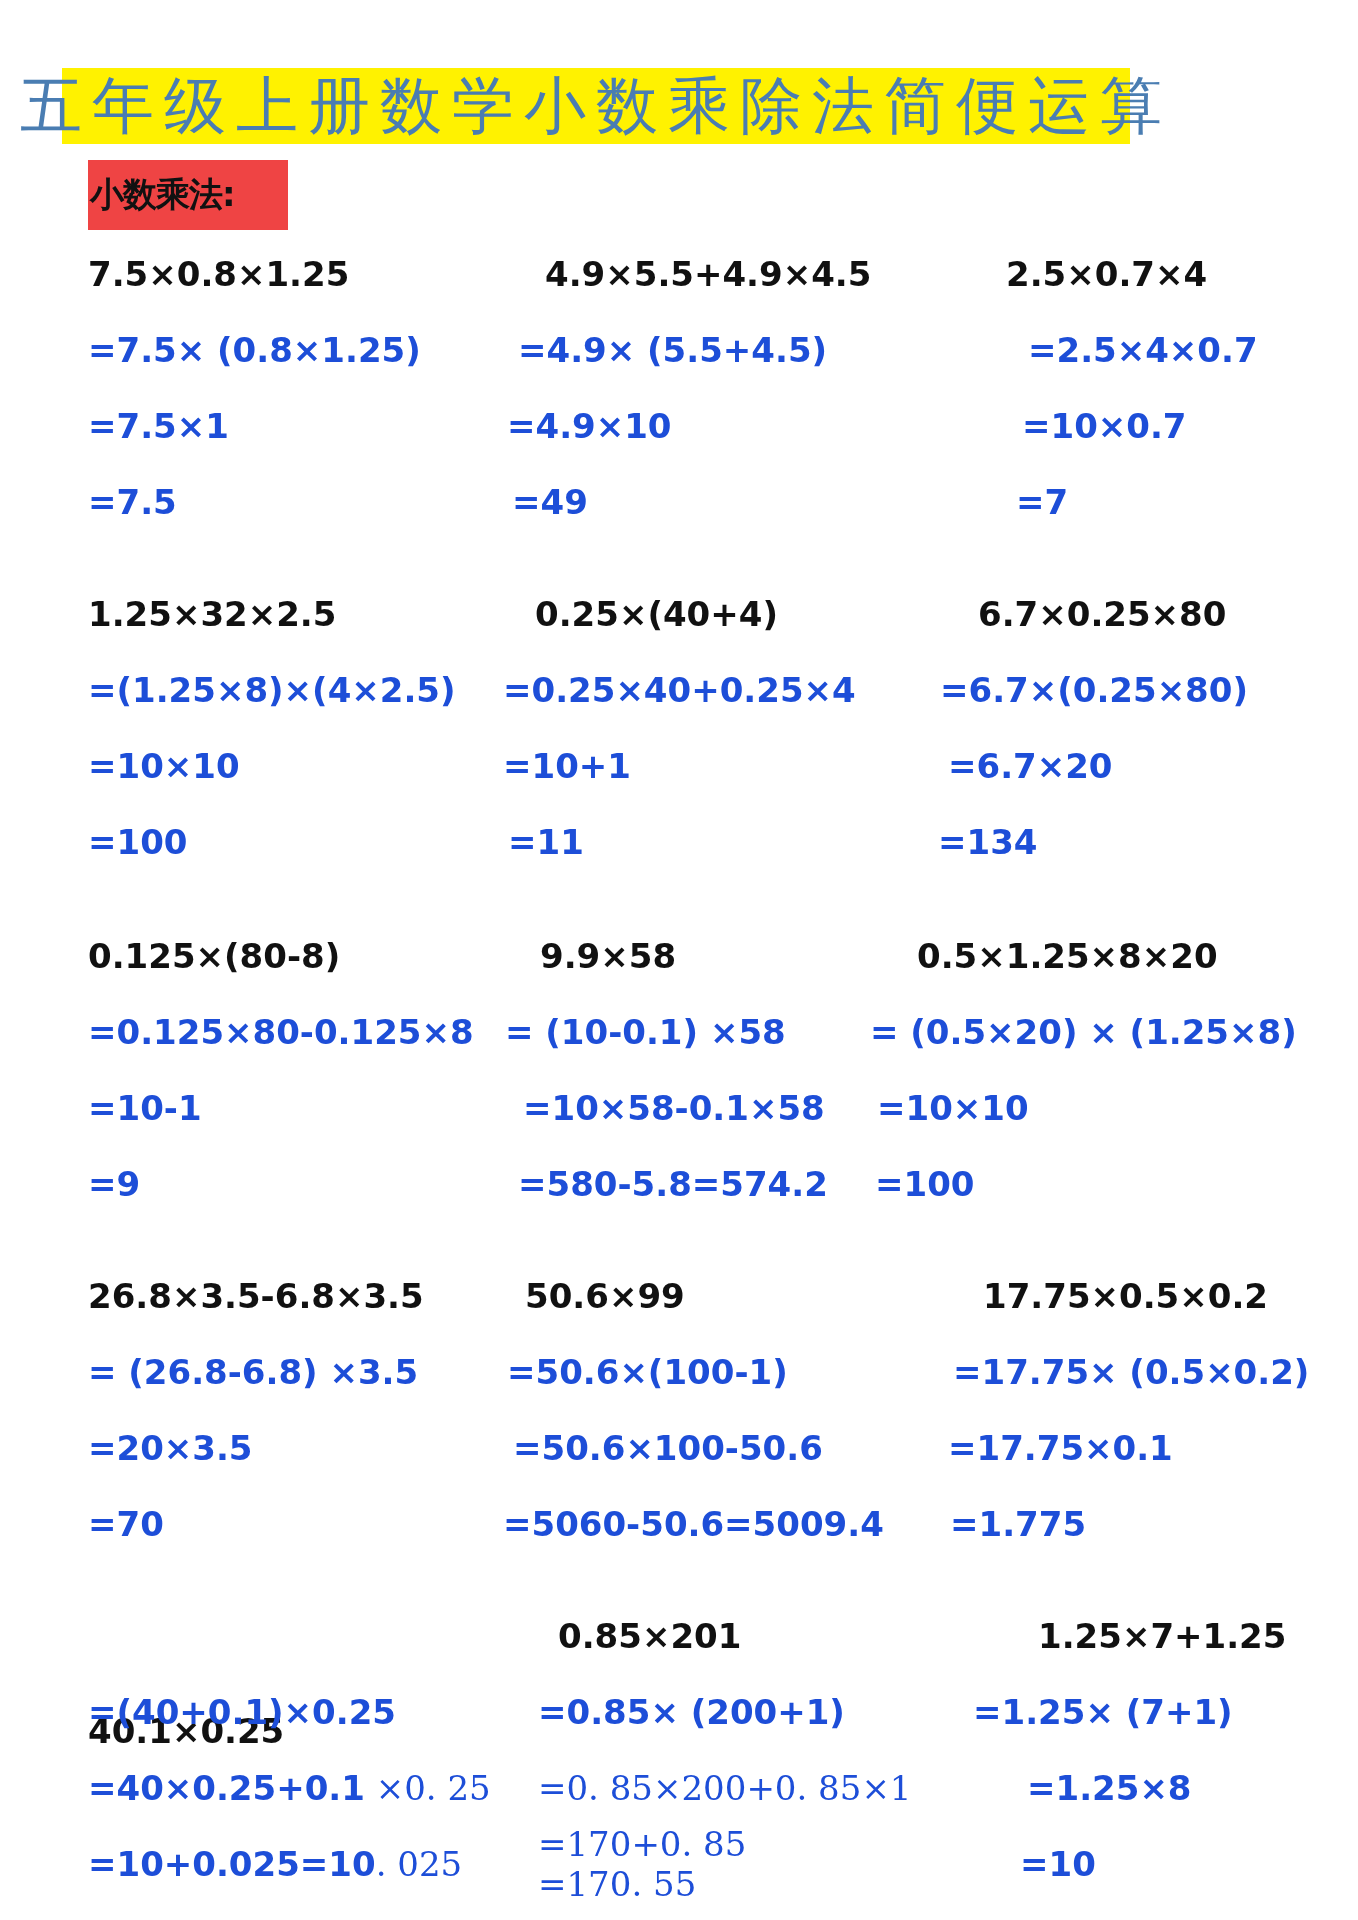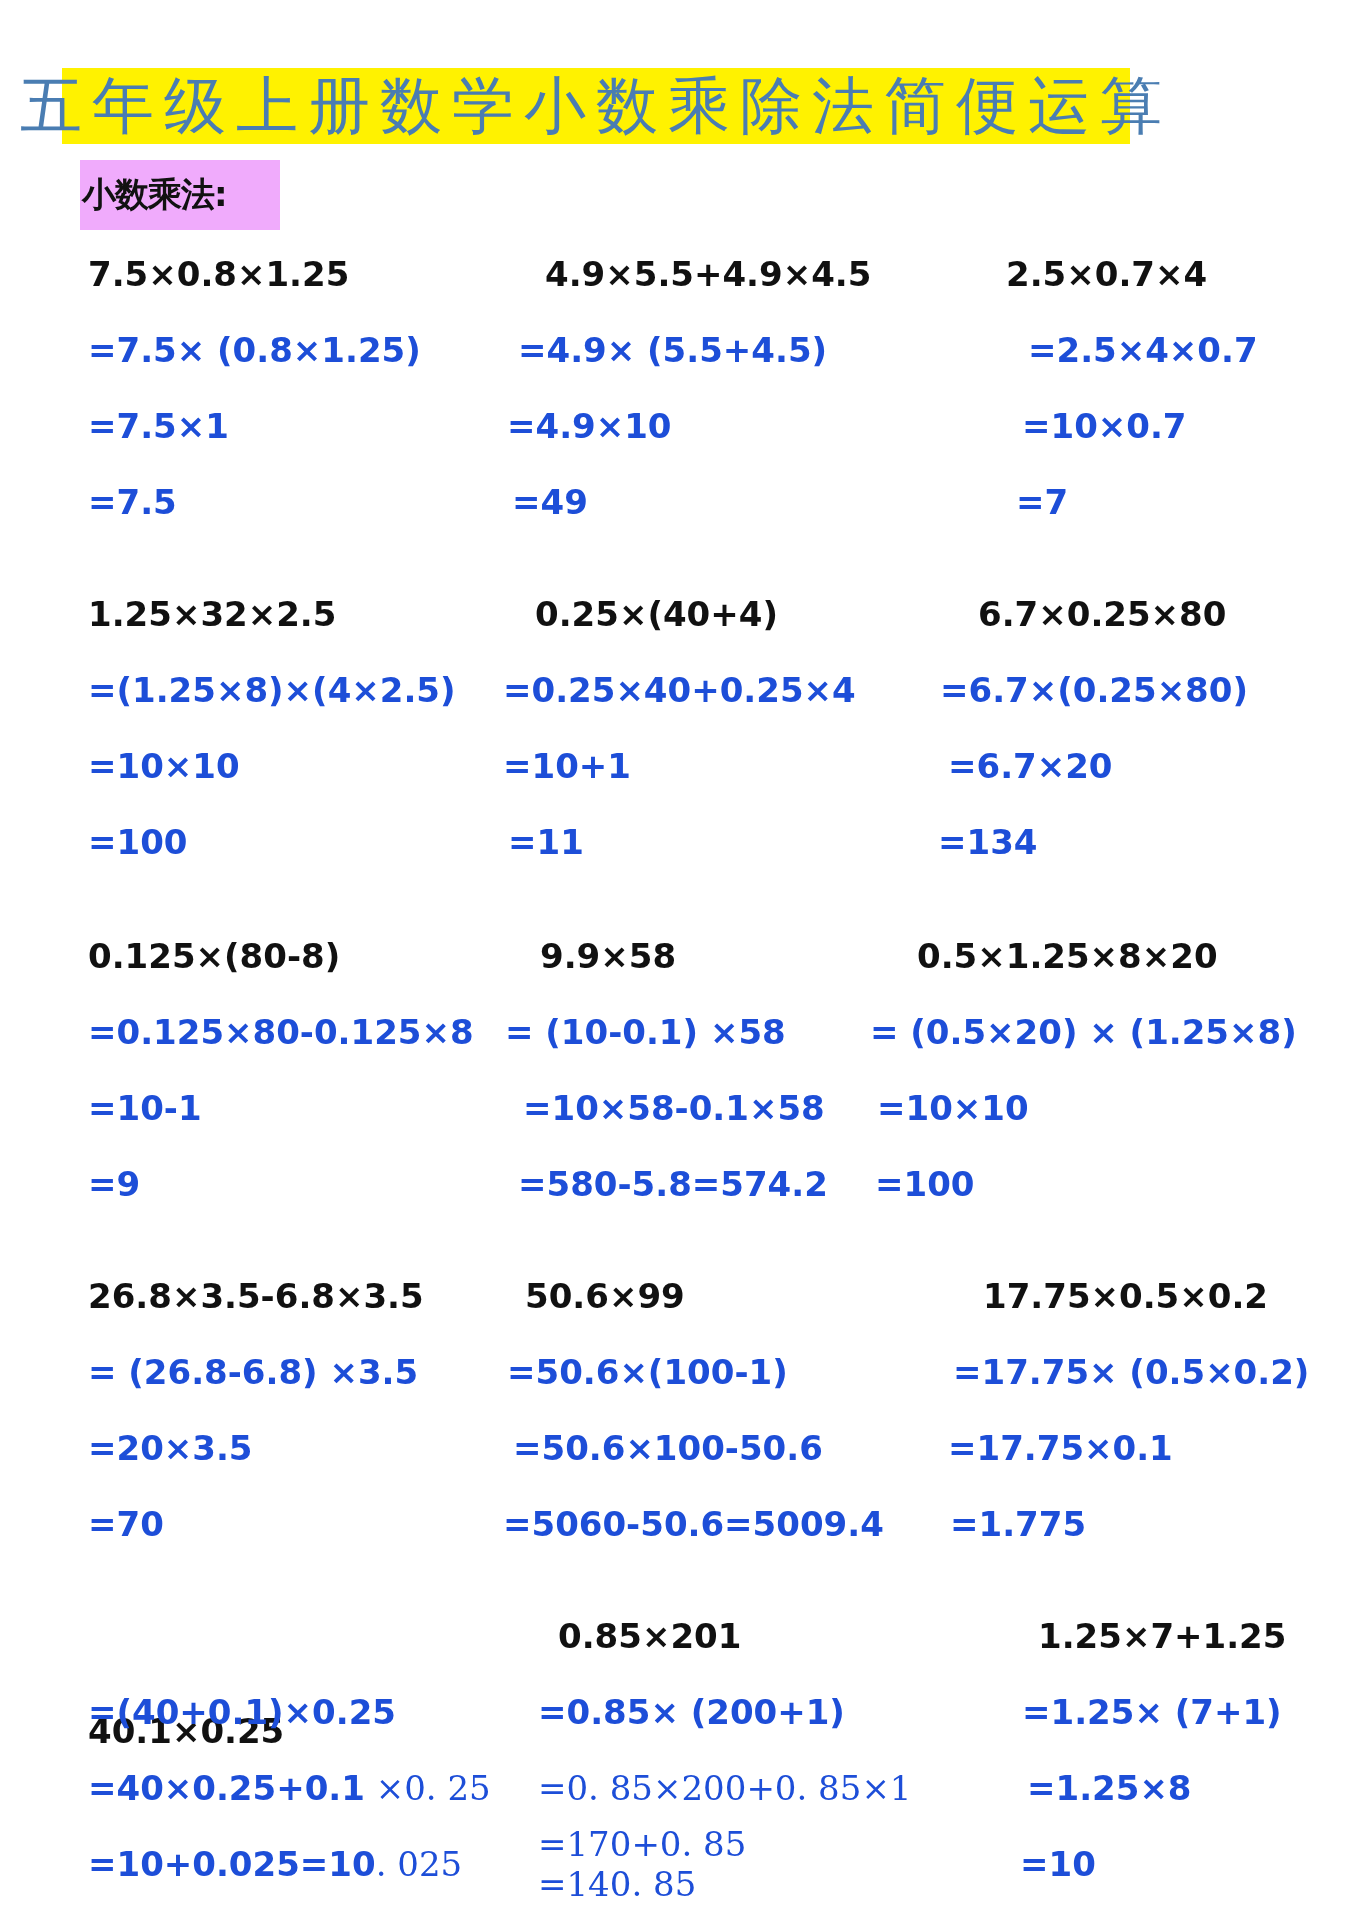--- a/index.html
+++ b/index.html
@@ -2,22 +2,22 @@
 <html><head>
   <meta charset="utf-8">
   <style>
     html, body { margin: 0; padding: 0; background: #ffffff; }
     body { width: 1358px; height: 1920px; position: relative; overflow: hidden;
            font-family: "DejaVu Sans", "Liberation Sans", sans-serif; }
     .title-bar { position: absolute; left: 62px; top: 68px; width: 1068px; height: 76px;
                  background: #fff200; display: flex; align-items: center; justify-content: center; }
     .title-text { font-family: "DejaVu Serif", "Liberation Serif", serif; font-size: 62px;
                   color: #4a7db2; letter-spacing: 10px; line-height: 1; white-space: nowrap; }
-    .section-tag { position: absolute; left: 80px; top: 160px; width: 200px; height: 70px;
-                   background: #f0abfc; display: flex; align-items: center; }
+    .section-tag { position: absolute; left: 88px; top: 160px; width: 200px; height: 70px;
+                   background: #ef4444; display: flex; align-items: center; }
     .section-tag span { font-family: "DejaVu Sans", sans-serif; font-weight: bold; font-size: 34px;
                         color: #111; padding-left: 2px; letter-spacing: -1px; }
     .problem { position: absolute; }
     .line { position: absolute; white-space: nowrap; font-weight: bold; font-size: 34px;
             line-height: 40px; font-family: "DejaVu Sans", "Liberation Sans", sans-serif; }
     .line.heading { color: #111111; }
     .line.step { color: #1d4ed8; }
     .seg-serif { font-family: "DejaVu Serif", "Liberation Serif", serif; font-weight: normal; }
   </style>
 </head>
@@ -108,21 +108,21 @@
       <div class="line heading" style="left: 88px; top: 1711px;">40.1×0.25</div>
       <div class="line step" style="left: 88px; top: 1692px;"><span>=(40+0.1)×0.25</span></div>
       <div class="line step" style="left: 88px; top: 1768px;"><span>=40×0.25+0.1</span><span class="seg-serif"> ×0. 25</span></div>
       <div class="line step" style="left: 88px; top: 1844px;"><span>=10+0.025=10</span><span class="seg-serif">. 025</span></div>
     </div>
     <div class="problem">
       <div class="line heading" style="left: 558px; top: 1616px;">0.85×201</div>
       <div class="line step" style="left: 538px; top: 1692px;"><span>=0.85× (200+1)</span></div>
       <div class="line step" style="left: 538px; top: 1768px;"><span class="seg-serif">=0. 85×200+0. 85×1</span></div>
       <div class="line step" style="left: 538px; top: 1824px;"><span class="seg-serif">=170+0. 85</span></div>
-      <div class="line step" style="left: 538px; top: 1864px;"><span class="seg-serif">=140. 85</span></div>
+      <div class="line step" style="left: 538px; top: 1864px;"><span class="seg-serif">=170. 55</span></div>
     </div>
     <div class="problem">
       <div class="line heading" style="left: 1038px; top: 1616px;">1.25×7+1.25</div>
-      <div class="line step" style="left: 1022px; top: 1692px; text-align: center;"><span>=1.25× (7+1)</span></div>
+      <div class="line step" style="left: 973px; top: 1692px; text-align: center;"><span>=1.25× (7+1)</span></div>
       <div class="line step" style="left: 1027px; top: 1768px;"><span>=1.25×8</span></div>
       <div class="line step" style="left: 1020px; top: 1844px;"><span>=10</span></div>
     </div>
   </div>
 
 </body></html>

